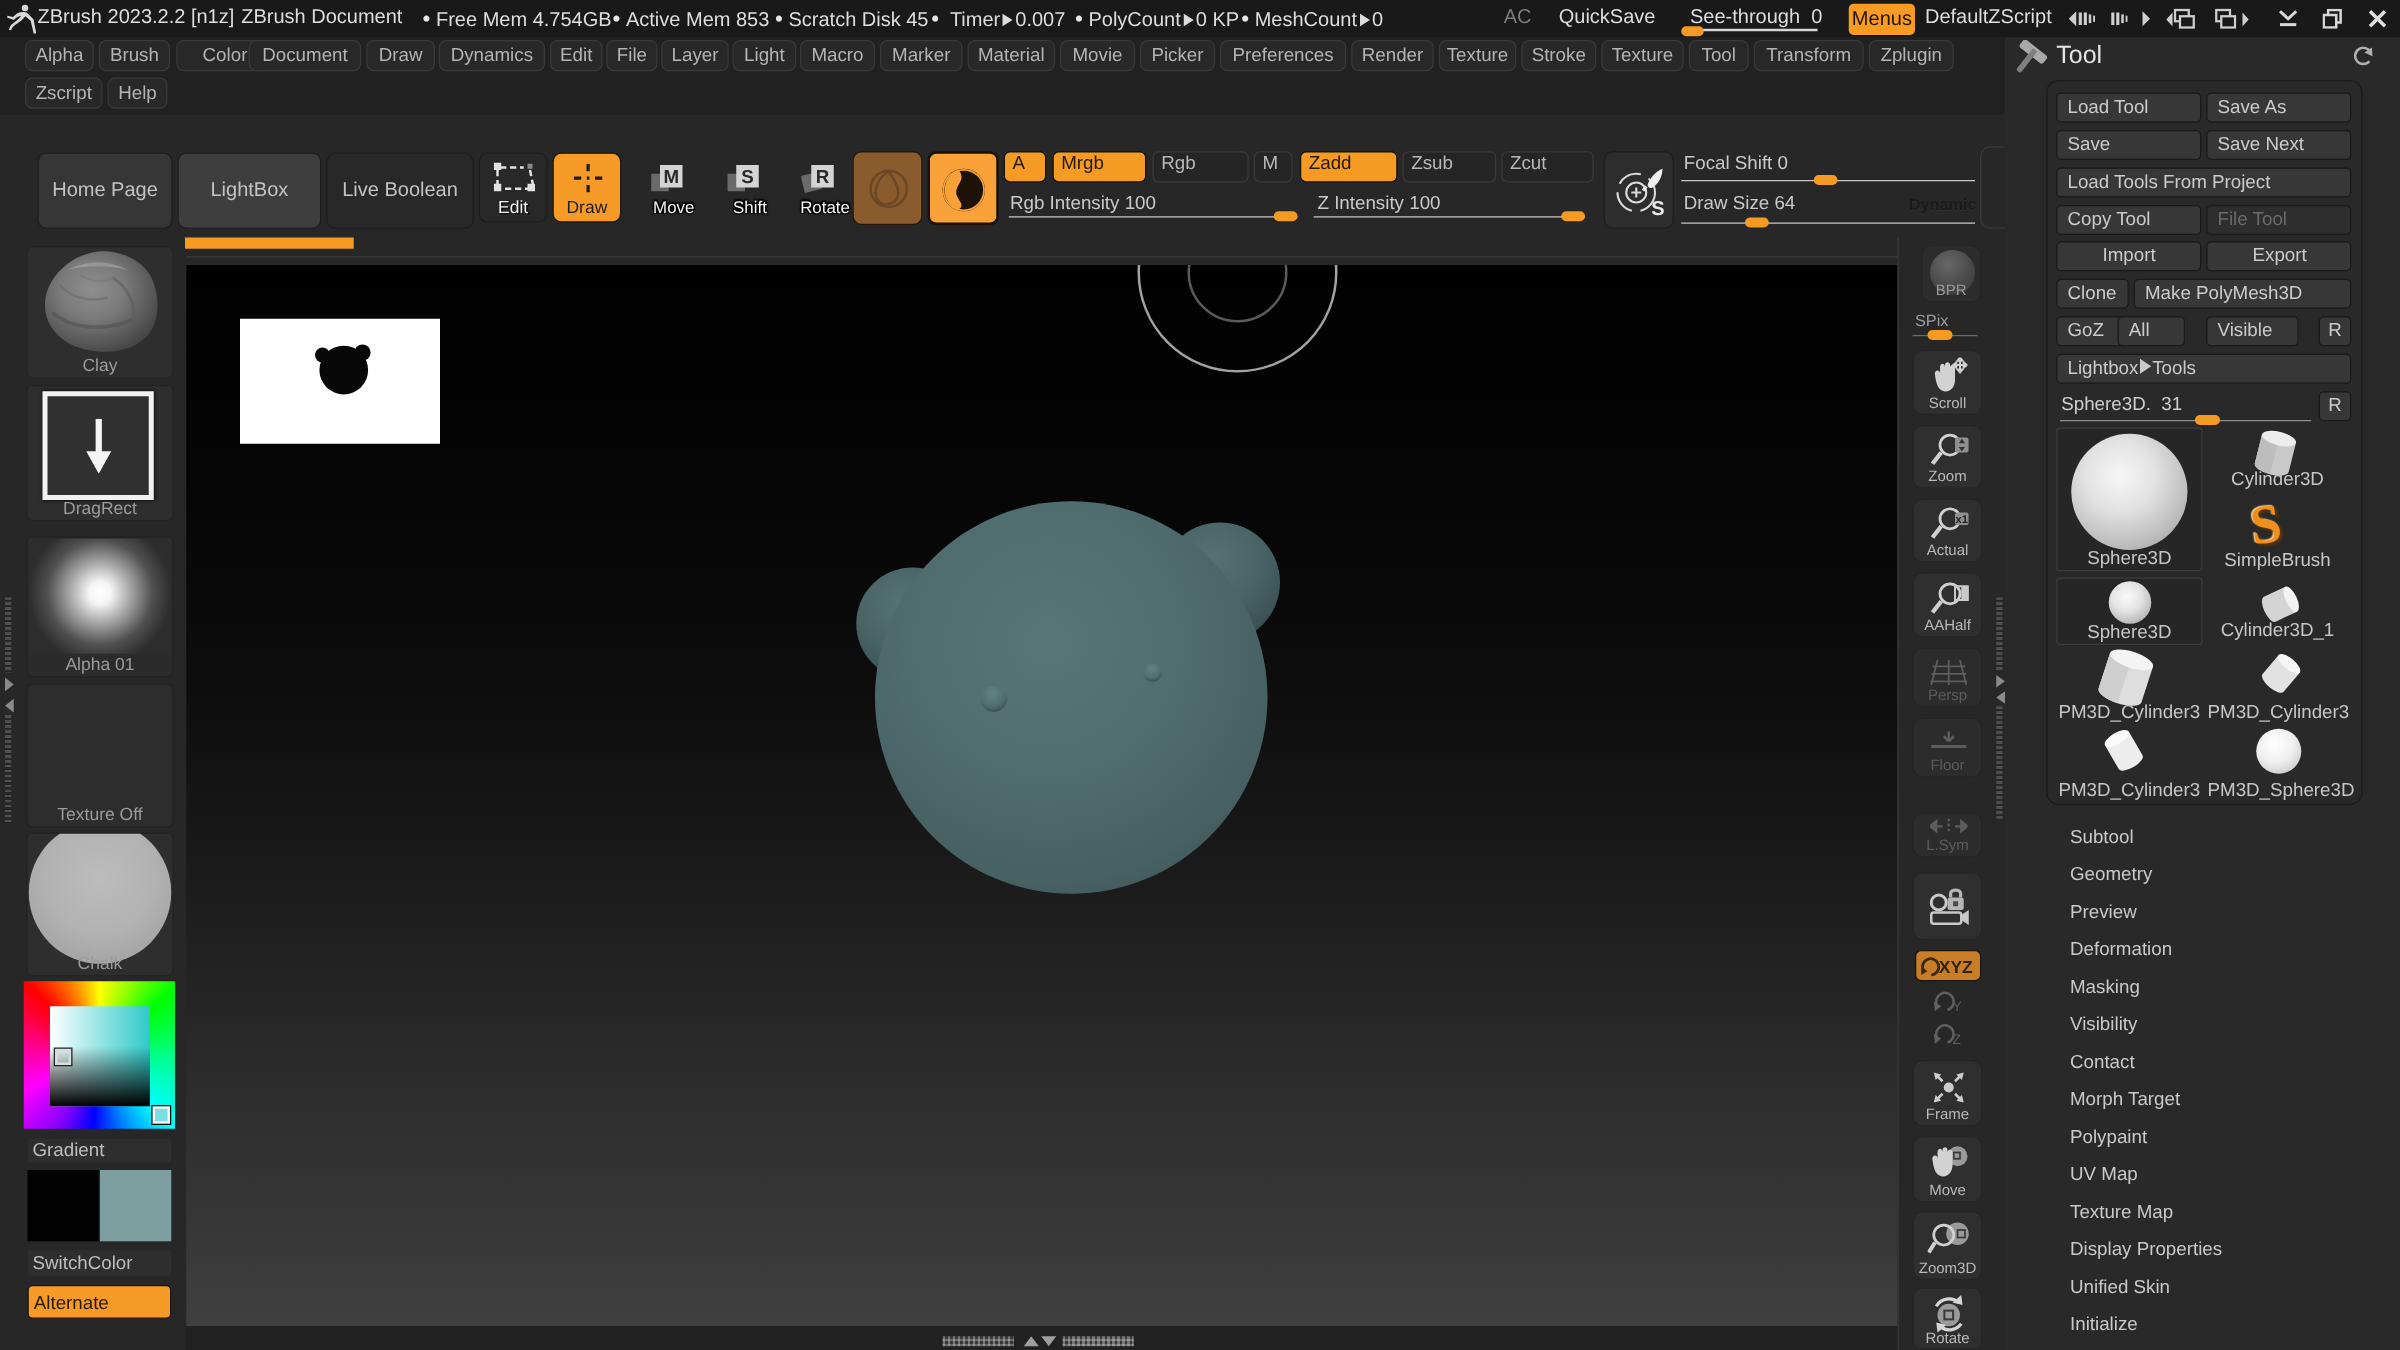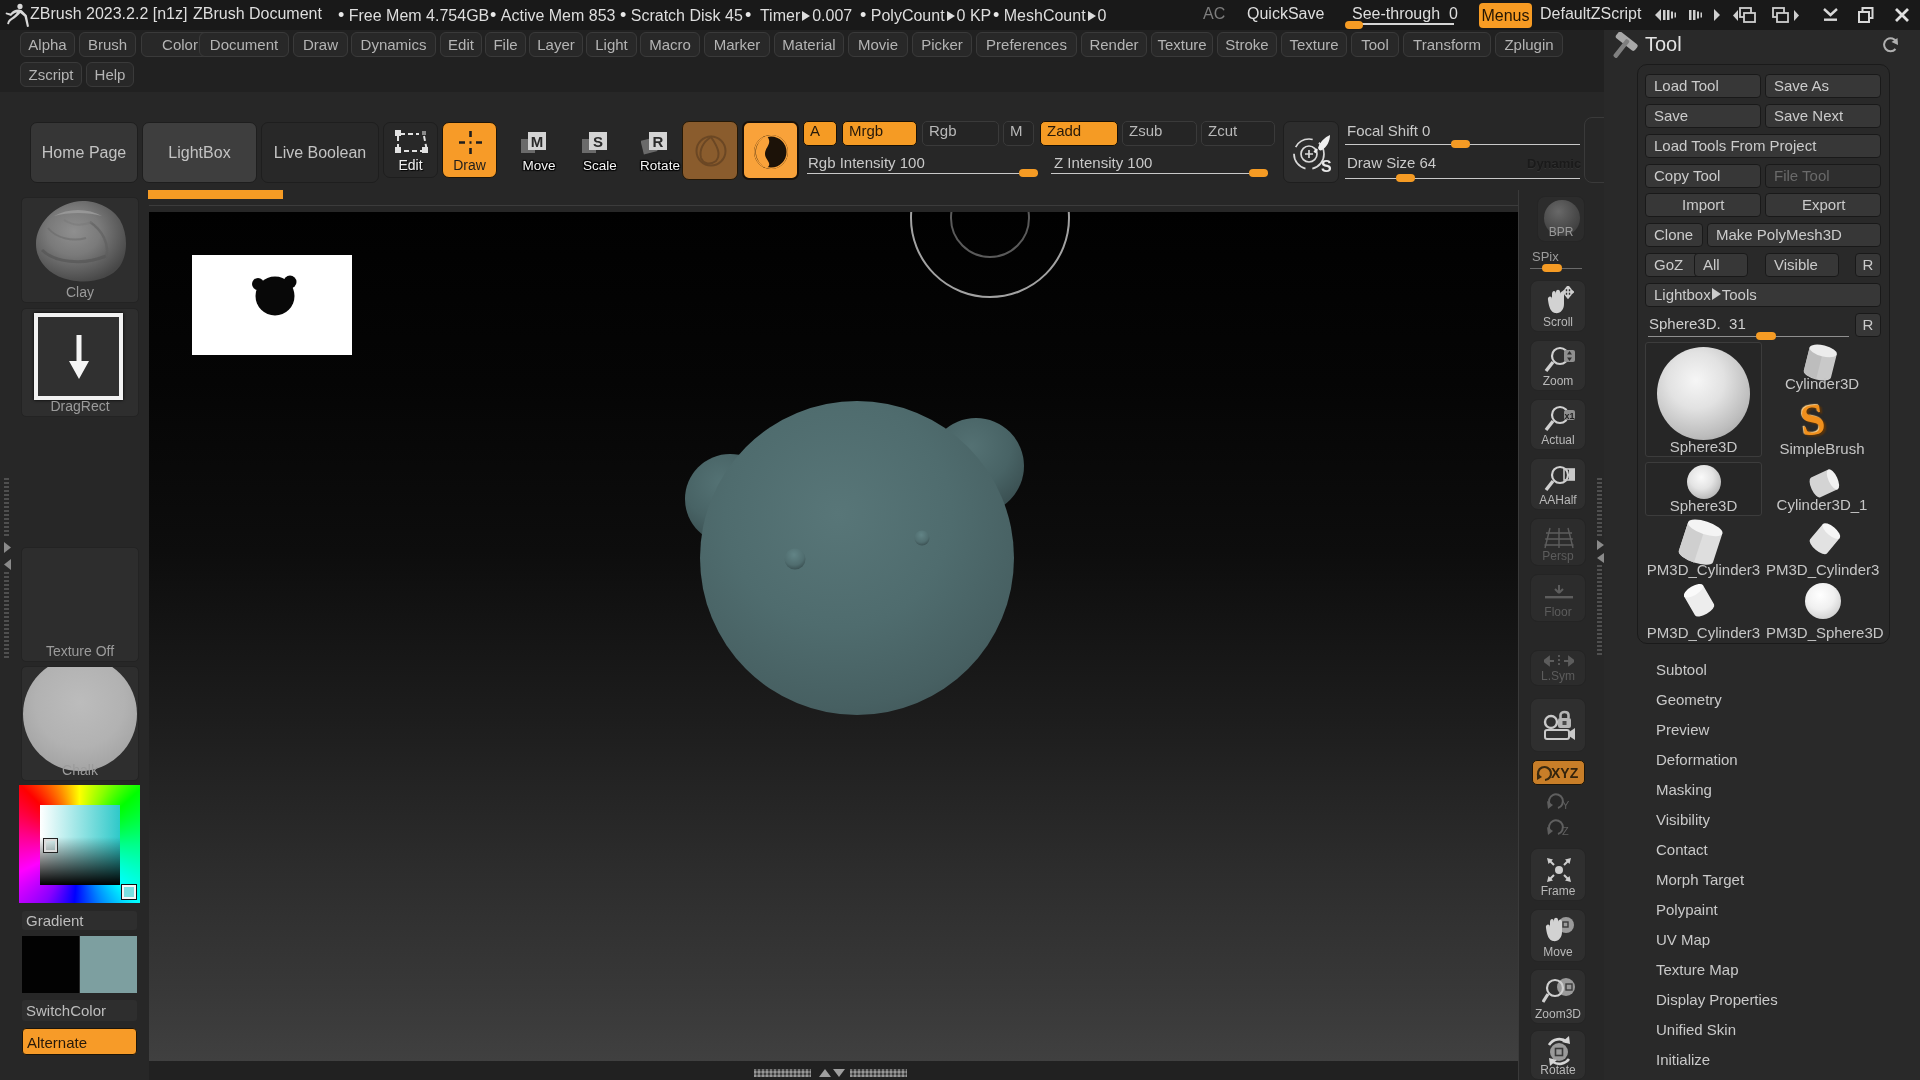--- a/index.html
+++ b/index.html
@@ -160,21 +160,21 @@
         <text x="17" y="15.5" font-size="15" font-weight="bold" fill="#2a2a2a" text-anchor="middle" font-family="Liberation Sans">M</text>
       </svg>
       <div class="abs" style="left:0;top:36px;width:100%;text-align:center;font-size:13.5px;color:#f5f5f5;text-shadow:-1px -1px 1px #000,1px 1px 1px #000,1px -1px 1px #000,-1px 1px 1px #000;">Move</div>
     </div>
     <div class="abs" style="left:572px;top:30px;width:56px;height:56px;">
       <svg class="abs" style="left:9px;top:9px;" width="28" height="26" viewBox="0 0 28 26">
         <rect x="1" y="8" width="14" height="14" fill="#6a6a6a"></rect>
         <rect x="8" y="1" width="18" height="18" fill="#d4d4d4"></rect>
         <text x="17" y="15.5" font-size="15" font-weight="bold" fill="#2a2a2a" text-anchor="middle" font-family="Liberation Sans">S</text>
       </svg>
-      <div class="abs" style="left:0;top:36px;width:100%;text-align:center;font-size:13.5px;color:#f5f5f5;text-shadow:-1px -1px 1px #000,1px 1px 1px #000,1px -1px 1px #000,-1px 1px 1px #000;">Scale</div>
+      <div class="abs" style="left:0;top:36px;width:100%;text-align:center;font-size:13.5px;color:#f5f5f5;text-shadow:-1px -1px 1px #000,1px 1px 1px #000,1px -1px 1px #000,-1px 1px 1px #000;">Shift</div>
     </div>
     <div class="abs" style="left:632px;top:30px;width:56px;height:56px;">
       <svg class="abs" style="left:9px;top:9px;" width="28" height="26" viewBox="0 0 28 26">
         <rect x="1" y="8" width="14" height="14" fill="#6a6a6a" transform="rotate(-14 8 15)"></rect>
         <rect x="8" y="1" width="18" height="18" fill="#d4d4d4"></rect>
         <text x="17" y="15.5" font-size="15" font-weight="bold" fill="#2a2a2a" text-anchor="middle" font-family="Liberation Sans">R</text>
       </svg>
       <div class="abs" style="left:0;top:36px;width:100%;text-align:center;font-size:13.5px;color:#f5f5f5;text-shadow:-1px -1px 1px #000,1px 1px 1px #000,1px -1px 1px #000,-1px 1px 1px #000;">Rotate</div>
     </div>
     <div class="abs" style="left:682px;top:29px;width:56px;height:59px;border-radius:7px;background:#8a5c2d;border:1px solid #241807;">
@@ -242,20 +242,24 @@
         <path d="M40 20 C50 26 58 26 68 22" stroke="#787878" stroke-width="2" fill="none" opacity="0.5"></path>
       </svg>
       <div class="tlbl">Clay</div>
     </div>
     <div class="tile" style="top:118px;height:109px;">
       <div class="abs" style="left:12px;top:4px;width:89px;height:87px;background:#303030;border:4px solid #f2f2f2;box-shadow:0 0 3px #000;"></div>
       <svg class="abs" style="left:43px;top:26px;" width="28" height="46" viewBox="0 0 28 46">
         <path d="M11.5 0 H16.5 V26 H24 L14 44 L4 26 H11.5 Z" fill="#f5f5f5"></path>
       </svg>
       <div class="tlbl">DragRect</div>
+    </div>
+    <div class="tile" style="top:239px;height:113px;background:#2b2b2b;">
+      <div class="abs" style="left:1px;top:1px;width:114px;height:92px;background:radial-gradient(circle at 50% 47%, #ffffff 0%, #f4f4f4 12%, #a8a8a8 32%, #505050 56%, #2d2d2d 76%);"></div>
+      <div class="tlbl">Alpha 01</div>
     </div>
     <div class="tile" style="top:357px;height:115px;background:#2d2d2d;">
       <div class="tlbl">Texture Off</div>
     </div>
     <div class="tile" style="top:476px;height:115px;overflow:hidden;">
       <div class="abs" style="left:1px;top:-10px;width:114px;height:114px;border-radius:50%;background:radial-gradient(circle at 50% 40%, #bcbcbc 0%, #b2b2b2 50%, #a0a0a0 85%, #949494 100%);"></div>
       <div class="tlbl">Chalk</div>
     </div>
     <div class="abs" style="left:19px;top:595px;width:121px;height:118px;background:conic-gradient(from 0deg at 50% 50%, #ffff00 0deg, #88ff00 25deg, #00ff00 48deg, #00ff88 90deg, #00ffff 135deg, #0088ff 160deg, #0000ff 185deg, #8800ff 210deg, #ff00ff 245deg, #ff0088 280deg, #ff0000 315deg, #ff8800 340deg, #ffff00 360deg);">
       <div class="abs" style="left:21px;top:20px;width:80px;height:80px;background:linear-gradient(to bottom, rgba(0,0,0,0) 40%, #000 100%), linear-gradient(to right, #ffffff 0%, #2ec9c9 100%);"></div>

